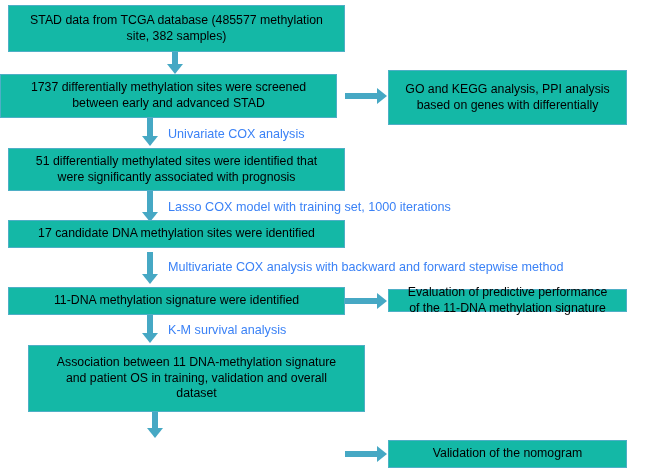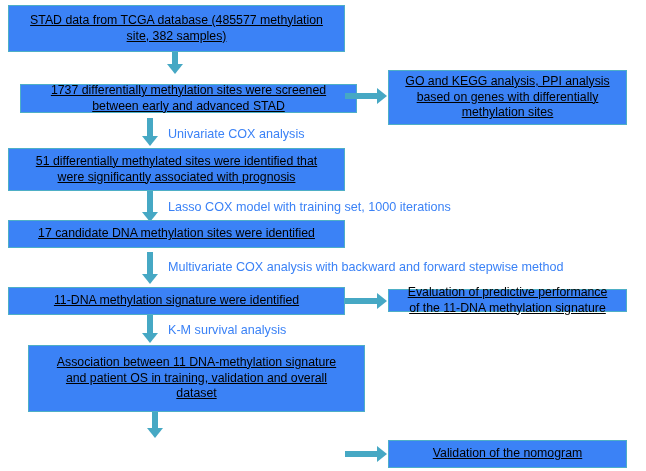--- a/index.html
+++ b/index.html
@@ -12,30 +12,29 @@
     width: 646px;
     height: 471px;
     background: #ffffff;
     font-family: "Liberation Sans", sans-serif;
     overflow: hidden;
   }
   .box {
     position: absolute;
     box-sizing: border-box;
     border: 1.5px solid #4EAFC6;
-    background: #3b82f6;
+    background: #14b8a6;
     display: flex;
     align-items: center;
     justify-content: center;
     text-align: center;
     color: #000000;
     font-size: 12.3px;
     line-height: 1.28;
     padding: 2px 6px;
-    text-decoration: underline;
   }
   .box span {
     display: block;
   }
   .label {
     position: absolute;
     color: #3b82f6;
     font-size: 12.6px;
     white-space: nowrap;
     line-height: 1;
@@ -74,35 +73,34 @@
   <div class="box" style="left:8px; top:5px; width:337px; height:47px;">
     <span>
       <span>STAD data from TCGA database (485577 methylation</span>
       <span>site, 382 samples)</span>
     </span>
   </div>
 
   <div class="vline" style="left:172px; top:52px; width:6px; height:14px;"></div>
   <div class="arrow-down" style="left:167px; top:64px;"></div>
 
-  <div class="box" style="left:20px; top:74px; width:337px; height:29px;margin-top:10px;">
+  <div class="box" style="left:0; top:74px; width:337px; height:44px;">
     <span>
       <span>1737 differentially methylation sites were screened</span>
       <span>between early and advanced STAD</span>
     </span>
   </div>
 
   <div class="hline" style="left:345px; top:93px; width:34px; height:6px;"></div>
   <div class="arrow-right" style="left:377px; top:88px;"></div>
 
   <div class="box" style="left:388px; top:70px; width:239px; height:55px;">
     <span>
       <span>GO and KEGG analysis, PPI analysis</span>
       <span>based on genes with differentially</span>
-      <span>methylation sites</span>
     </span>
   </div>
 
   <div class="vline" style="left:147px; top:118px; width:6px; height:20px;"></div>
   <div class="arrow-down" style="left:142px; top:136px;"></div>
   <div class="label" style="left:168px; top:128px;">Univariate COX analysis</div>
 
   <div class="box" style="left:8px; top:148px; width:337px; height:43px;">
     <span>
       <span>51 differentially methylated sites were identified that</span>

